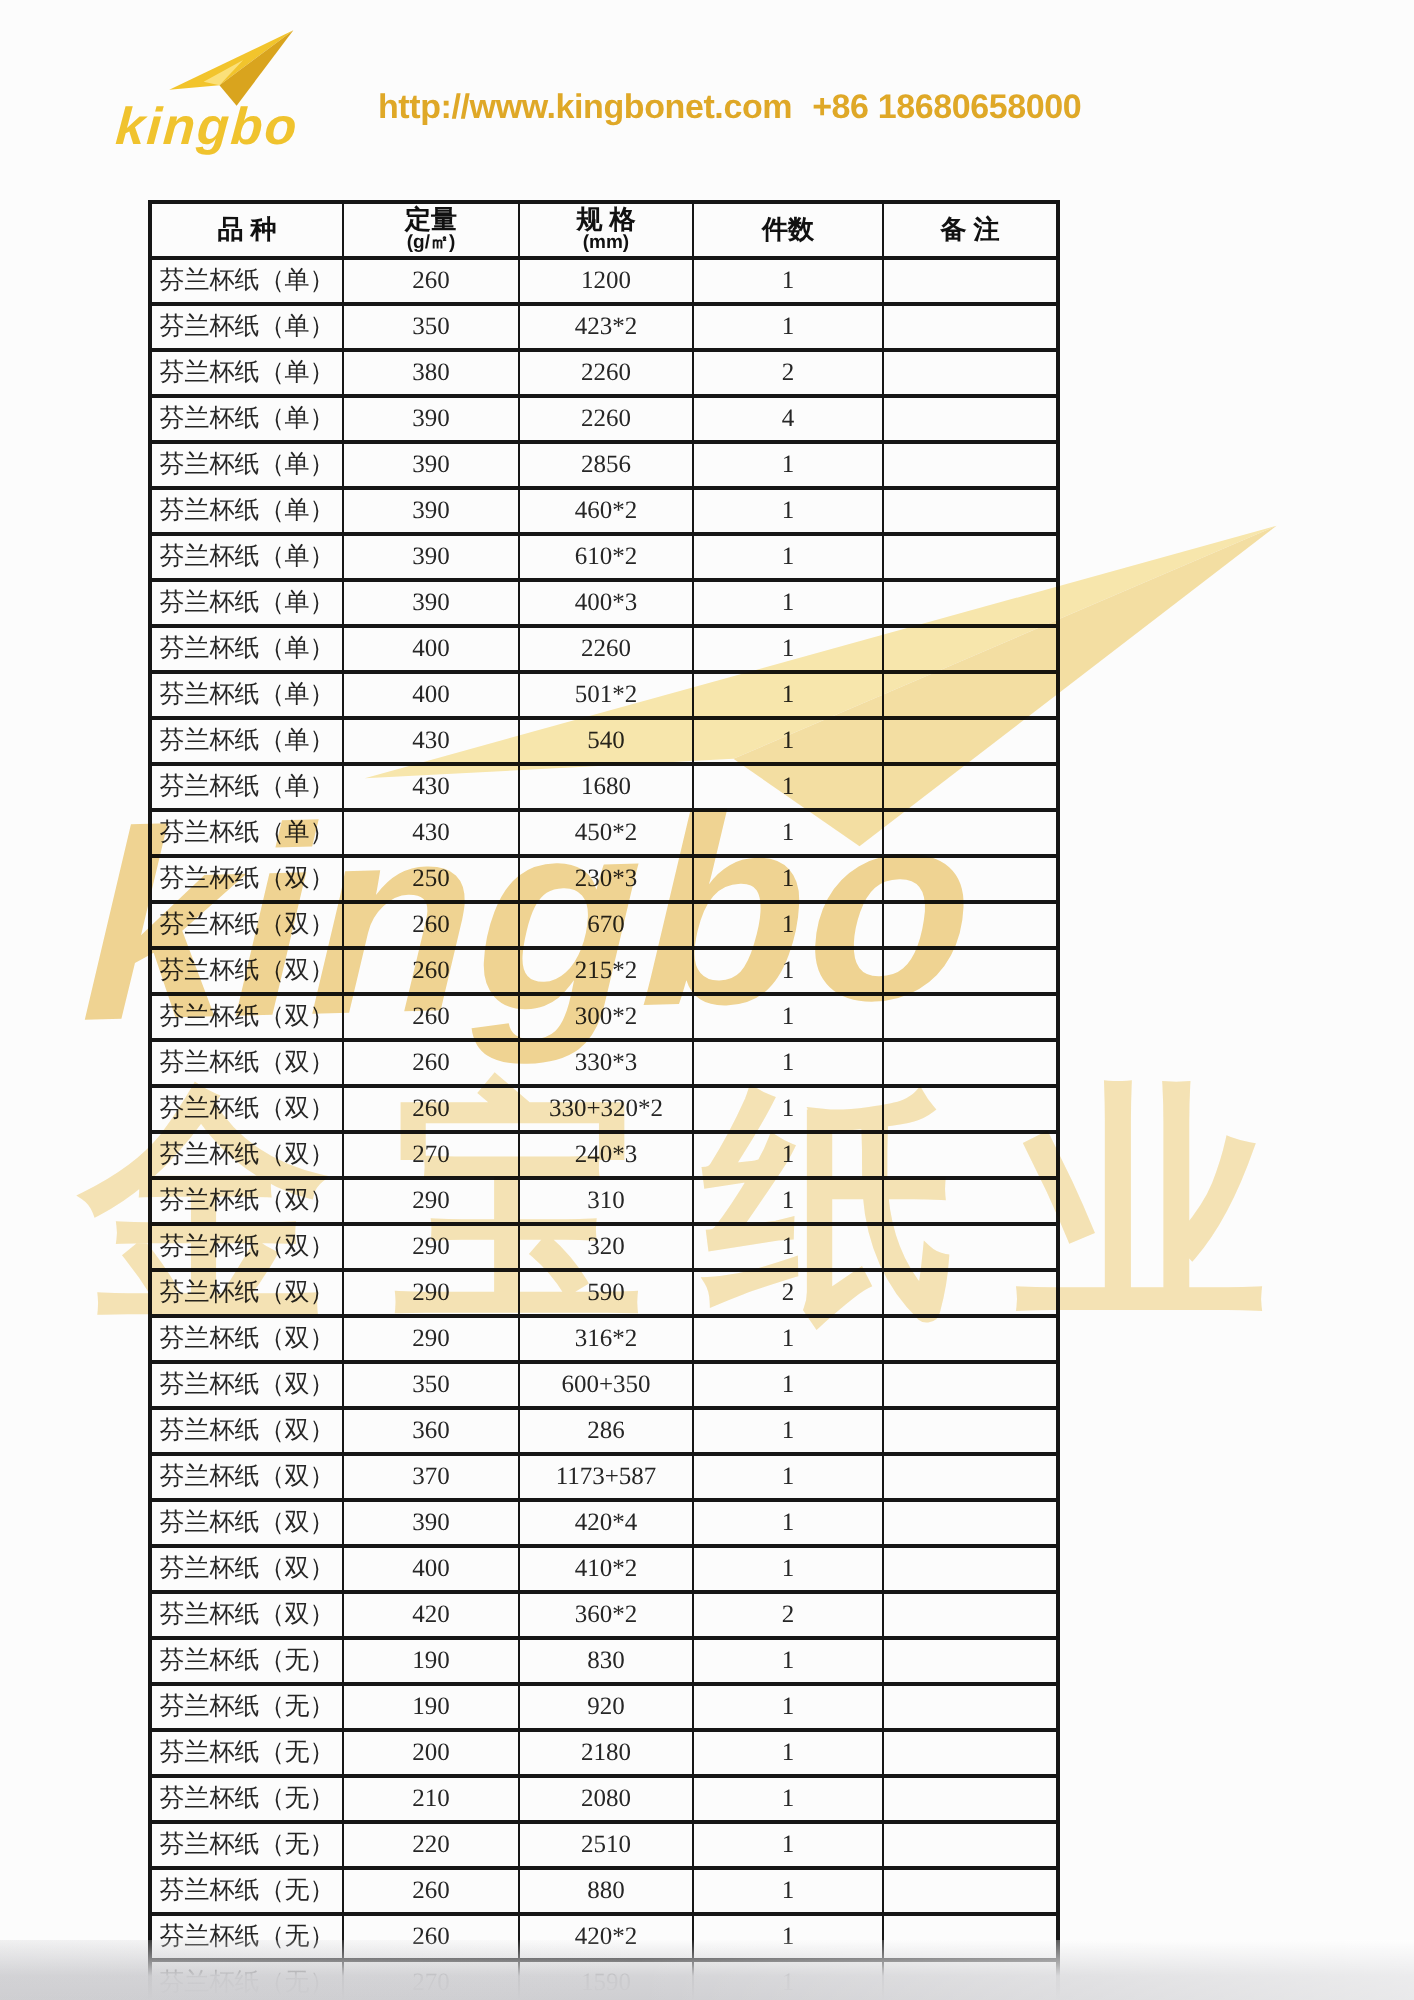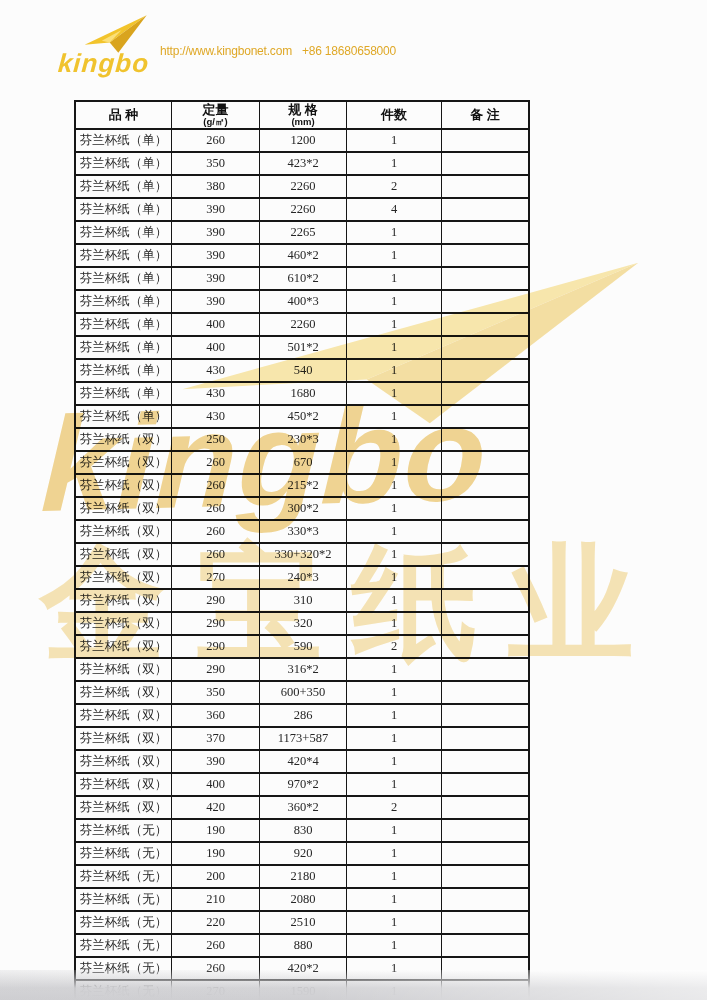--- a/index.html
+++ b/index.html
@@ -9,22 +9,22 @@
   
   .brand{position:absolute;left:58px;top:12px;width:110px;height:62px;}
   .brand .plane{position:absolute;left:24px;top:2px;width:66px;height:40px;}
   .brand .logo-text{
     position:absolute;left:0px;top:36px;
     font-family:"Liberation Sans", sans-serif;
     font-style:italic;font-weight:bold;font-size:26px;letter-spacing:1px;
     transform:skewX(-4deg);
   }
   .contact{
-    position:absolute;left:160px;top:44px;white-space:nowrap;
-    font-size:12px;font-weight:400;letter-spacing:-0.2px;
+    position:absolute;left:189px;top:44px;white-space:nowrap;
+    font-size:17px;font-weight:700;letter-spacing:-0.2px;
   }
   .contact .phone{margin-left:10px;}
 
   
   .table-wrap{position:absolute;left:54px;top:100px;width:490px;z-index:2;padding-left:20px;}
   table.sheet{
     border-collapse:separate;border-spacing:0;table-layout:fixed;width:454px;
     border-top:2.5px solid #161616;border-left:2.5px solid #161616;
     background:transparent;
   }
@@ -157,21 +157,21 @@
           <tr>
       <td class="c-product">芬兰杯纸（单）</td>
       <td class="c-num">390</td>
       <td class="c-num">2260</td>
       <td class="c-num">4</td>
       <td class="c-remark"></td>
     </tr>
           <tr>
       <td class="c-product">芬兰杯纸（单）</td>
       <td class="c-num">390</td>
-      <td class="c-num">2265</td>
+      <td class="c-num">2856</td>
       <td class="c-num">1</td>
       <td class="c-remark"></td>
     </tr>
           <tr>
       <td class="c-product">芬兰杯纸（单）</td>
       <td class="c-num">390</td>
       <td class="c-num">460*2</td>
       <td class="c-num">1</td>
       <td class="c-remark"></td>
     </tr>
@@ -325,21 +325,21 @@
           <tr>
       <td class="c-product">芬兰杯纸（双）</td>
       <td class="c-num">390</td>
       <td class="c-num">420*4</td>
       <td class="c-num">1</td>
       <td class="c-remark"></td>
     </tr>
           <tr>
       <td class="c-product">芬兰杯纸（双）</td>
       <td class="c-num">400</td>
-      <td class="c-num">970*2</td>
+      <td class="c-num">410*2</td>
       <td class="c-num">1</td>
       <td class="c-remark"></td>
     </tr>
           <tr>
       <td class="c-product">芬兰杯纸（双）</td>
       <td class="c-num">420</td>
       <td class="c-num">360*2</td>
       <td class="c-num">2</td>
       <td class="c-remark"></td>
     </tr>

